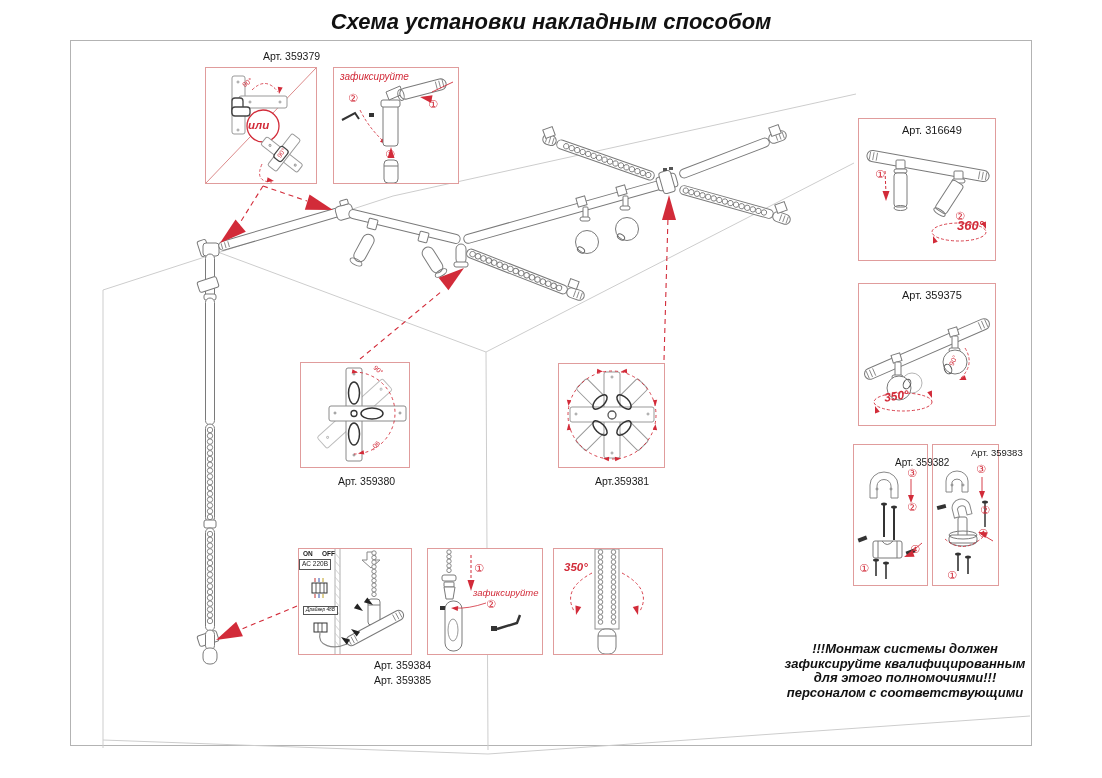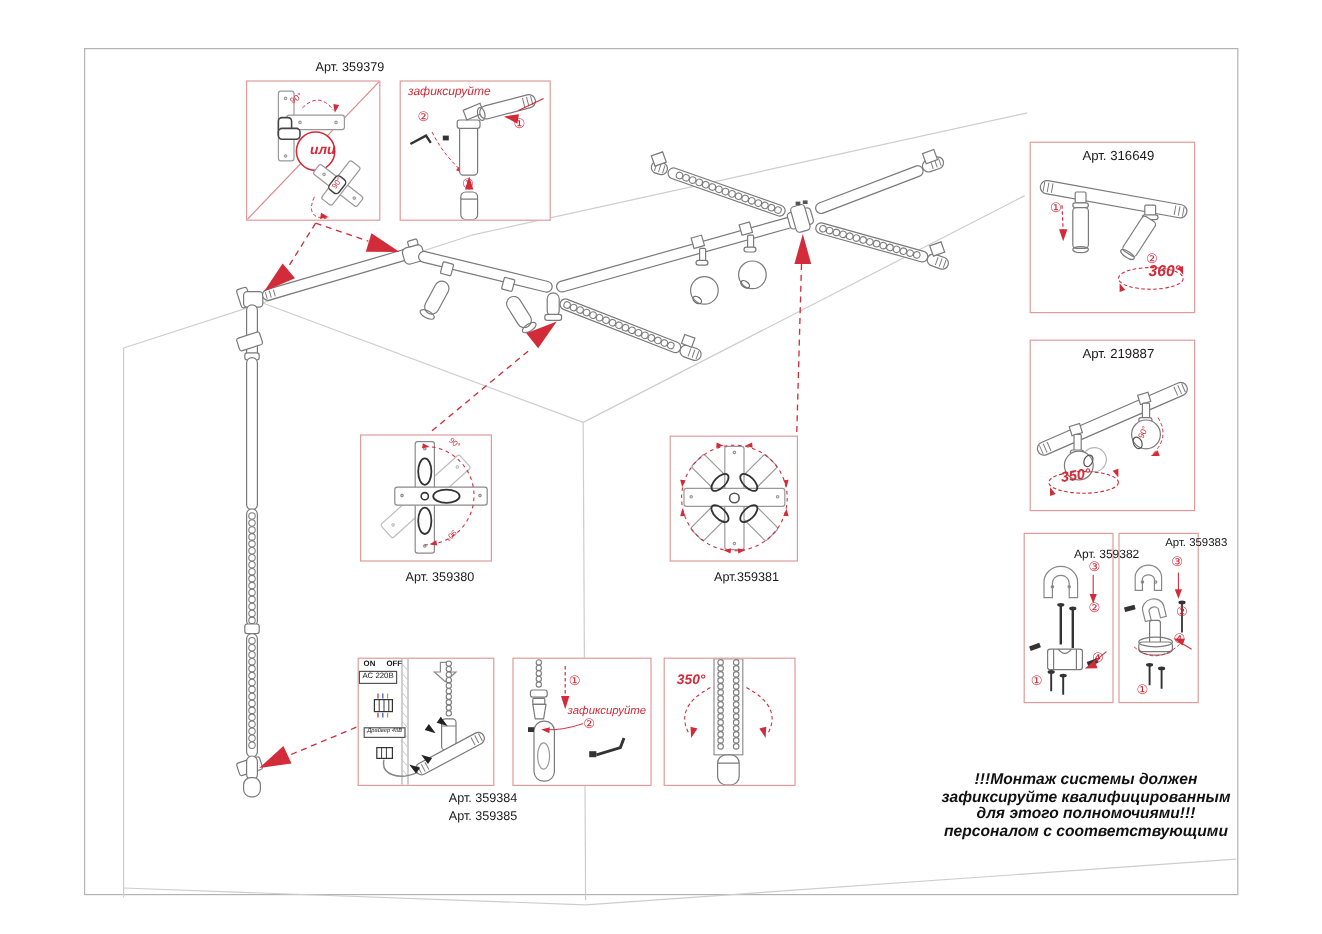--- a/index.html
+++ b/index.html
@@ -20,20 +20,21 @@
   .step{font-size:11px;color:#d22b39;}
   .boxed{border:1px solid #555;padding:1px 2px;background:#fff;}
   .warn{position:absolute;left:738px;top:642px;width:334px;text-align:center;z-index:3;
         font-size:13px;font-weight:bold;font-style:italic;color:#111;line-height:14.6px;}
 </style>
 </head>
 <body>
 
 <div class="page">
 
+  <div class="title">Схема установки накладным способом</div>
   <div class="frame"></div>
 
   <svg id="mainsvg" width="1102" height="778">
       <line x1="103" y1="290" x2="103" y2="748" stroke="#cdcdcd" stroke-width="1"></line>
       <line x1="103" y1="290" x2="393" y2="196" stroke="#cdcdcd" stroke-width="1"></line>
       <line x1="393" y1="196" x2="856" y2="94" stroke="#cdcdcd" stroke-width="1"></line>
       <line x1="215" y1="251" x2="486" y2="352" stroke="#cdcdcd" stroke-width="1"></line>
       <line x1="486" y1="352" x2="854" y2="163" stroke="#cdcdcd" stroke-width="1"></line>
       <line x1="486" y1="352" x2="488" y2="750" stroke="#cdcdcd" stroke-width="1"></line>
       <line x1="103" y1="740" x2="488" y2="754" stroke="#cdcdcd" stroke-width="1"></line>
@@ -559,29 +560,29 @@
         <line x1="44" y1="87" x2="62" y2="87" stroke="#7a7a7a" stroke-width="1"></line>
         <path d="M38,24 Q8,40 20,62" fill="none" stroke="#d22b39" stroke-width="0.9" stroke-dasharray="3 2.5"></path>
         <polygon points="22,66 21.43159392705548,56.530210428090825 27.22714888478989,58.083124698705944" fill="#d22b39"></polygon>
         <path d="M68,24 Q98,40 86,62" fill="none" stroke="#d22b39" stroke-width="0.9" stroke-dasharray="3 2.5"></path>
         <polygon points="84,66 78.7728511152101,58.083124698705944 84.56840607294453,56.530210428090825" fill="#d22b39"></polygon>
       </svg>
   </div>
 
   <span class="t art" style="left:227px;top:51px">Арт. 359379</span>
   <span class="t art" style="left:866px;top:125px;font-size:11px">Арт. 316649</span>
-  <span class="t art" style="left:866px;top:290px;font-size:11px">Арт. 219887</span>
+  <span class="t art" style="left:866px;top:290px;font-size:11px">Арт. 359375</span>
   <span class="t art" style="left:859px;top:458px;font-size:10px">Арт. 359382</span>
   <span class="t art" style="left:935px;top:448px;font-size:9.5px">Арт. 359383</span>
   <span class="t art" style="left:302px;top:476px">Арт. 359380</span>
   <span class="t art" style="left:559px;top:476px">Арт.359381</span>
   <span class="t art" style="left:338px;top:660px">Арт. 359384</span>
   <span class="t art" style="left:338px;top:675px">Арт. 359385</span>
 
-  <span class="t red b it" style="left:248px;top:120px;width:42px;text-align:center;font-size:11.5px">или</span>
+  <span class="t red b it" style="left:248px;top:120px;width:42px;text-align:left;font-size:11.5px">или</span>
   <span class="t red" style="left:242px;top:79px;font-size:7px;transform:rotate(-35deg)">90°</span>
   <span class="t red" style="left:277px;top:150px;font-size:6.5px;transform:rotate(-55deg)">90°</span>
 
   <span class="t red it" style="left:340px;top:72px;font-size:10px">зафиксируйте</span>
   <span class="t step" style="left:348px;top:93px">②</span>
   <span class="t step" style="left:428px;top:99px">①</span>
   <span class="t step" style="left:385px;top:149px">①</span>
 
   <span class="t step" style="left:875px;top:169px">①</span>
   <span class="t step" style="left:955px;top:211px">②</span>

